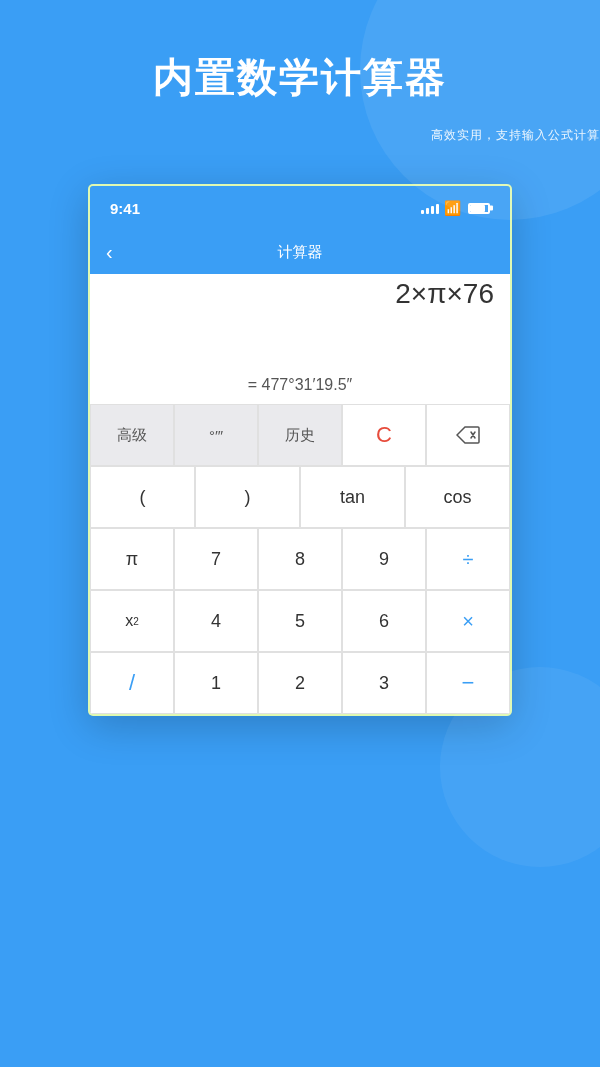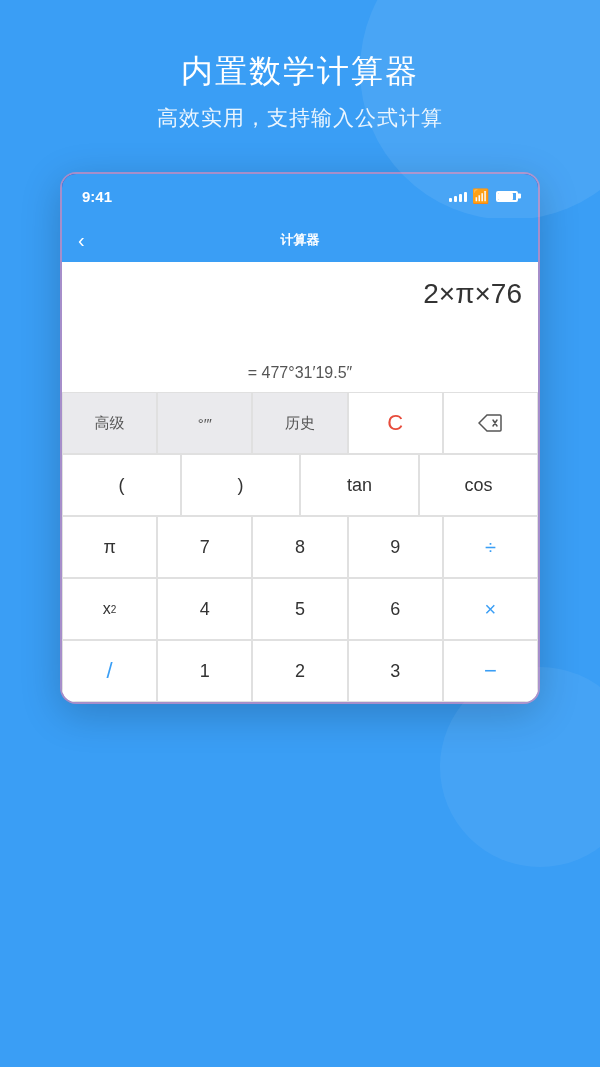--- a/index.html
+++ b/index.html
@@ -36,43 +36,44 @@
       bottom: 200px; right: -40px;
     }
 
     .header-text {
       text-align: center;
       padding-top: 50px;
       padding-bottom: 20px;
     }
 
     .header-title {
-      font-size: 32px;
-      font-weight: 400;
+      font-size: 40px;
+      font-weight: 700;
       color: #fff;
       letter-spacing: 2px;
-      margin-bottom: 10px;
+      margin-bottom: 22px;
     }
 
     .header-subtitle {
-      font-size: 21px;
+      font-size: 12px;
       color: rgba(255,255,255,0.9);
       letter-spacing: 1px;
+      text-align: right;
     }
 
     .phone-container {
       display: flex;
       justify-content: center;
       margin-top: 20px;
     }
 
     .phone {
-      width: 480px;
-      border-radius: 16px;
-      background: #4c1d95;
+      width: 424px;
+      border-radius: 5px;
+      background: #bef264;
       overflow: hidden;
       box-shadow: 0 10px 40px rgba(0,0,0,0.2);
       border: 2px solid rgba(255,255,255,0.5);
     }
 
     .phone-status-bar {
       background: #3a9ef5;
       height: 44px;
       display: flex;
       align-items: center;
@@ -152,28 +153,28 @@
 
     .back-btn {
       position: absolute;
       left: 16px;
       font-size: 20px;
       color: white;
       cursor: pointer;
     }
 
     .app-title {
-      font-size: 13px;
-      font-weight: 700;
+      font-size: 15px;
+      font-weight: 400;
       color: white;
     }
 
     .display-area {
       background: #fff;
-      padding: 16px 16px 10px 16px;
+      padding: 4px 16px 10px 16px;
       min-height: 130px;
       display: flex;
       flex-direction: column;
       justify-content: space-between;
     }
 
     .input-expression {
       text-align: right;
       font-size: 28px;
       color: #333;

